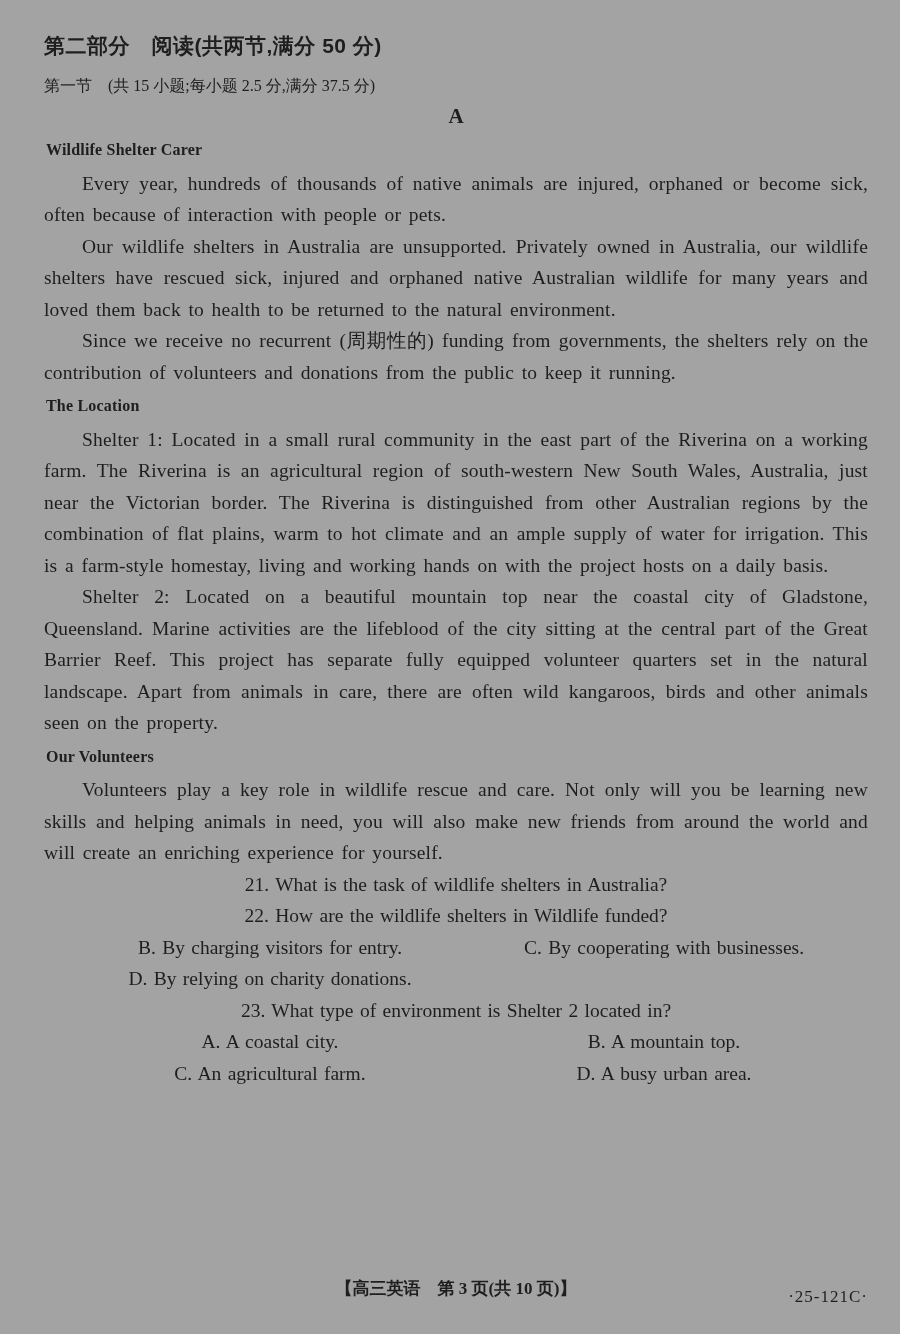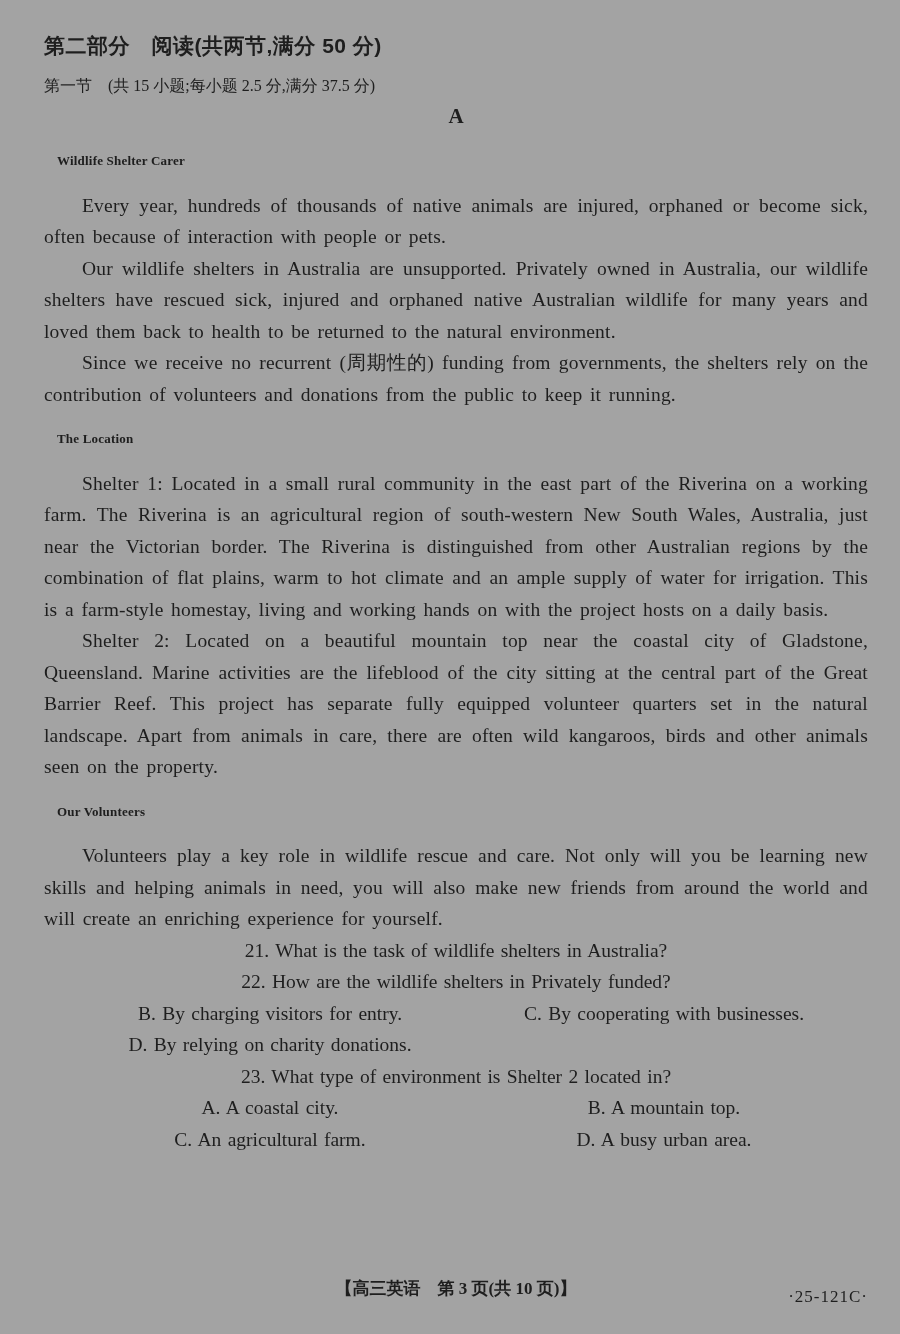--- a/index.html
+++ b/index.html
@@ -36,24 +36,24 @@
     line-height: 31px;
     padding-left: 38px;
   }
   .passage-label {
     font-size: 21px;
     font-weight: bold;
     line-height: 31px;
     text-align: center;
   }
   .p-title, .sub-h {
-    font-size: 13px;
+    font-size: 16px;
     font-weight: bold;
     line-height: 31.5px;
-    margin: 13px;
+    margin: 2px;
     letter-spacing: 0.2px;
   }
   .para {
     font-size: 19.5px;
     line-height: 31.5px;
     margin: 0;
     text-align: justify;
     text-indent: 38px;
     word-spacing: 2.5px;
     letter-spacing: 0.2px;
@@ -124,21 +124,21 @@
 
   <h3 class="sub-h">Our Volunteers</h3>
 
   <p class="para">Volunteers play a key role in wildlife rescue and care. Not only will you be learning new skills and helping animals in need, you will also make new friends from around the world and will create an enriching experience for yourself.</p>
 
   <div class="question">
     <div class="stem"><span>21.</span> <span>What is the task of wildlife shelters in Australia?</span></div>
   </div>
 
   <div class="question">
-    <div class="stem"><span>22.</span> <span>How are the wildlife shelters in Privately funded?</span></div>
+    <div class="stem"><span>22.</span> <span>How are the wildlife shelters in Wildlife funded?</span></div>
     <div class="opts-grid">
       <div class="opt">B. By charging visitors for entry.</div>
       <div class="opt">C. By cooperating with businesses.</div>
       <div class="opt">D. By relying on charity donations.</div>
     </div>
   </div>
 
   <div class="question">
     <div class="stem"><span>23.</span> <span>What type of environment is Shelter 2 located in?</span></div>
     <div class="opts-grid">

